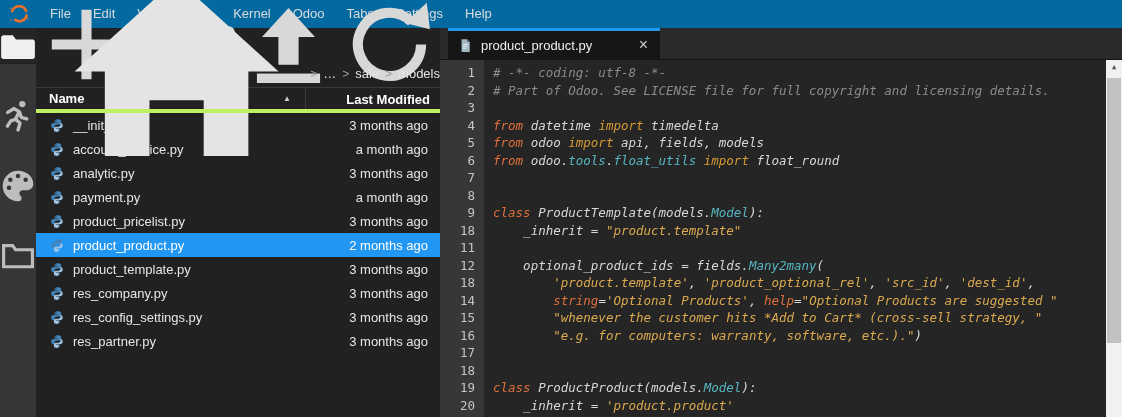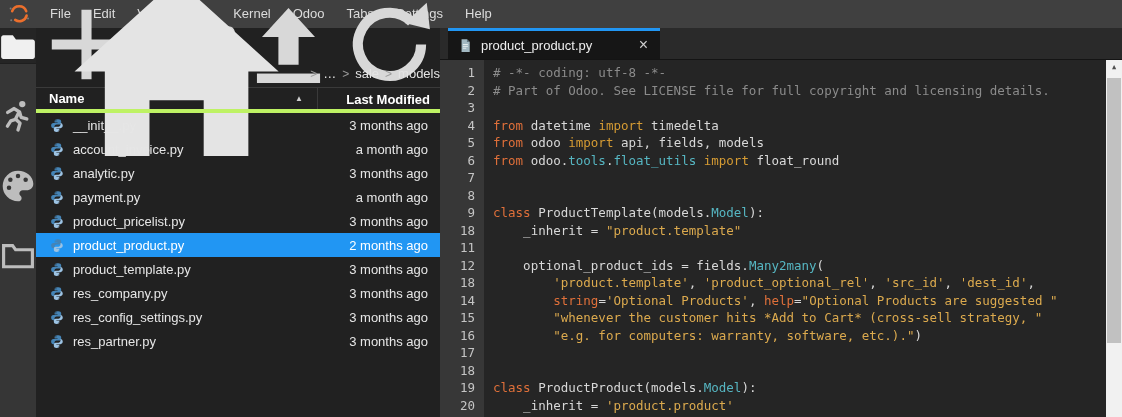--- a/index.html
+++ b/index.html
@@ -1,20 +1,20 @@
 <!DOCTYPE html>
 <html style="--accent: #2196f3; --kw: #e0703a; --kw2: #d59b33; --str: #dcaa4e; --prop: #56b6c2;"><head>
 <meta charset="utf-8">
 <style>
   * { margin:0; padding:0; box-sizing:border-box; }
   html,body { width:1122px; height:417px; overflow:hidden; background:#1b1b1b;
               font-family:"Liberation Sans", sans-serif; }
 
   
-  .menubar { height:28px; background:#404040; display:flex; align-items:center; }
+  .menubar { height:28px; background:#0369a1; display:flex; align-items:center; }
   .logo { width:22px; height:22px; margin:0 9px 0 8px; flex:0 0 auto; }
   .menu-item { color:#dcdcdc; font-size:13px; padding:0 11px; line-height:28px; cursor:default; }
 
   
   .main { display:flex; height:389px; }
 
   
   .side-strip { width:36px; background:#363636; display:flex; flex-direction:column; flex:0 0 auto; }
   .side-tab { height:36px; display:flex; align-items:center; justify-content:center; color:#bdbdbd; }
   .side-tab.active { background:#252525; color:#f0f0f0; border-bottom:1px solid #1f1f1f; }
@@ -24,41 +24,41 @@
   
   .filebrowser { width:404px; background:#212121; flex:0 0 auto; display:flex; flex-direction:column; }
   .fb-toolbar { height:32px; display:flex; align-items:center; }
   .fb-btn { flex:1; display:flex; justify-content:center; align-items:center; color:#d8d8d8; height:100%; cursor:default; }
   .fb-btn svg { width:16px; height:16px; }
   .breadcrumb { height:28px; display:flex; align-items:center; padding-left:13px; color:#e4e4e4; font-size:13px; gap:6px; border-bottom:1px solid #3a3a3a; }
   .breadcrumb .crumb-sep { color:#9a9a9a; font-size:12px; }
   .breadcrumb svg { width:15px; height:15px; color:#e4e4e4; }
   .fb-header { height:25px; display:flex; align-items:flex-end; font-size:13px; font-weight:bold; color:#ffffff; border-bottom:4px solid #bef264; }
   .fb-header .name-col { flex:1; display:flex; align-items:center; justify-content:space-between; padding:0 14px 0 13px; height:100%; }
-  .fb-header .mod-col { width:123px; text-align:right; padding-right:10px; border-left:1px solid #3a3a3a; height:100%; line-height:24px; }
+  .fb-header .mod-col { width:135px; text-align:right; padding-right:10px; border-left:1px solid #3a3a3a; height:100%; line-height:24px; }
   .sort-icon { font-size:8px; color:#cfcfcf; }
   .file-list { flex:1; overflow:hidden; }
   .file-row { height:24px; display:flex; align-items:center; padding-left:14px; color:#e6e6e6; font-size:13px; cursor:default; }
   .file-row .py-icon { width:15px; height:15px; margin-right:8px; flex:0 0 auto; }
   .file-row .f-time { margin-left:auto; padding-right:12px; }
   .file-row.selected { background:#2196f3; color:#ffffff; }
 
   
   .editor { flex:1; background:#1b1b1b; display:flex; flex-direction:column; min-width:0; }
   .tabbar { height:32px; background:#2a2a2a; display:flex; align-items:stretch; padding-left:8px; border-bottom:1px solid #141414; }
   .tab { width:212px; background:#161616; border-top:3px solid var(--accent,#2196f3); display:flex; align-items:center; padding:0 10px; gap:8px; }
   .tab .doc-icon { width:15px; height:15px; flex:0 0 auto; }
   .tab .tab-title { color:#eeeeee; font-size:13px; white-space:nowrap; overflow:hidden; flex:1; }
   .tab .tab-close { color:#cfcfcf; font-size:16px; line-height:16px; padding:0 2px; cursor:default; }
 
   .code-wrap { flex:1; display:flex; position:relative; overflow:hidden;
                font-family:"DejaVu Sans Mono", monospace; font-size:12.5px; line-height:17.5px; }
   .gutter { width:44px; background:#373737; color:#c5c5c5; text-align:right; padding:4px 9px 0 0; flex:0 0 auto; }
   .gutter .line-number { display:block; height:17.5px; }
-  .code-lines { flex:1; padding:4px 20px 0 9px; background:#252525; white-space:pre; color:#d8d8d8; overflow:hidden; }
+  .code-lines { flex:1; padding:4px 20px 0 9px; background:#252525; white-space:pre; color:#d8d8d8; overflow:hidden;font-style:italic; }
   .code-line { height:17.5px; }
   .tok-com { color:#8b8b8b; }
   .tok-kw  { color:var(--kw,#e0703a); }
   .tok-kw2 { color:var(--kw2,#d59b33);margin-top:33px; }
   .tok-str { color:var(--str,#dcaa4e); }
   .tok-prop{ color:var(--prop,#56b6c2); }
   .tok-txt { color:#d8d8d8; }
 
   
   .scrollbar { position:absolute; top:0; right:0; bottom:0; width:16px; background:#f1f1f1; }

